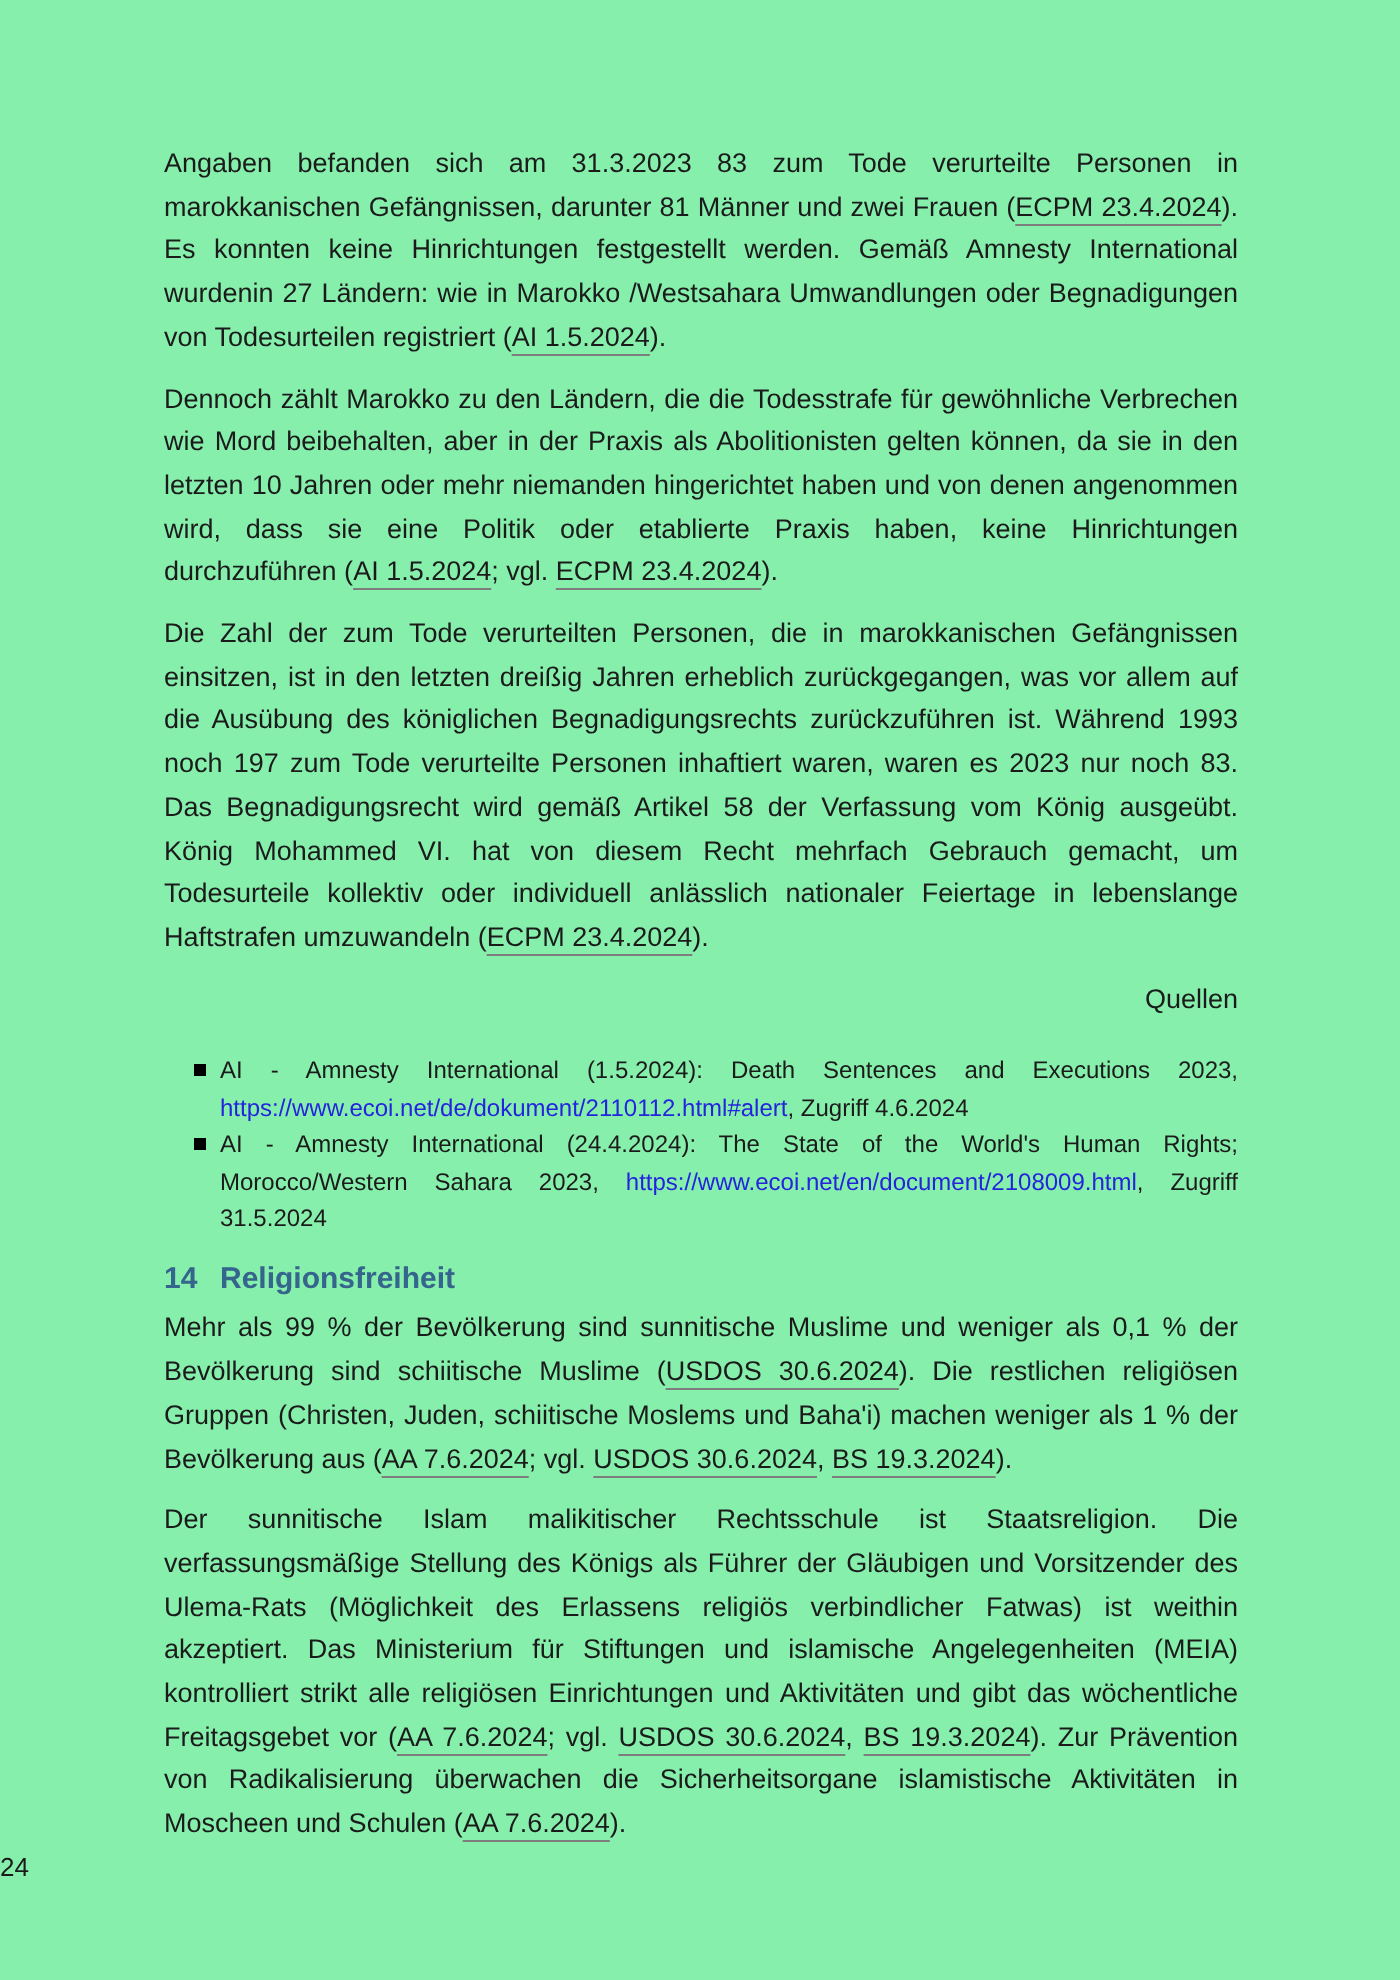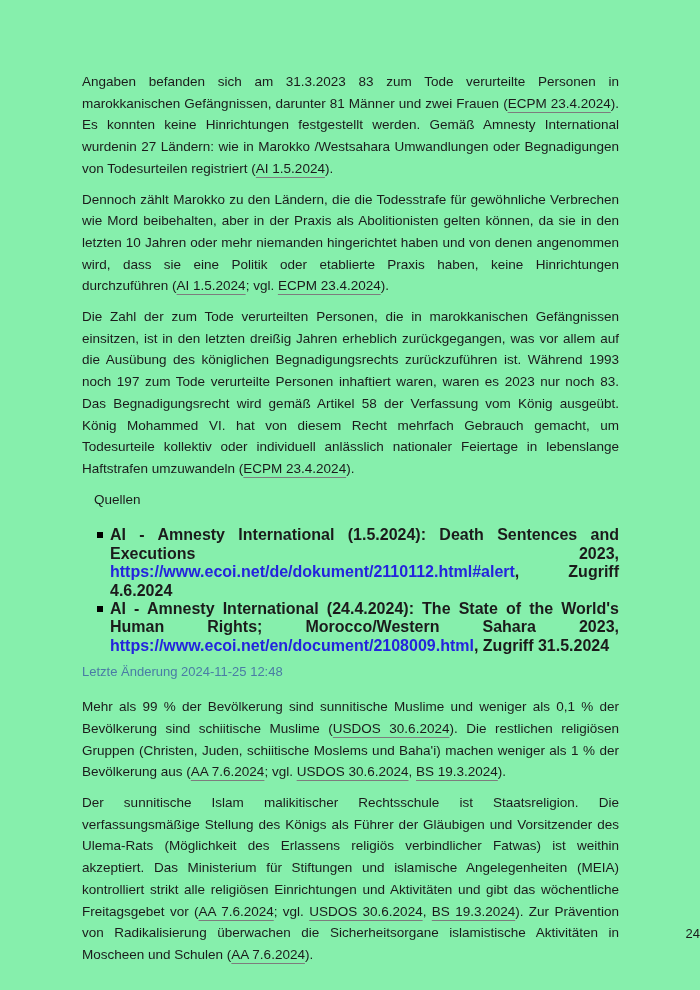--- a/index.html
+++ b/index.html
@@ -38,27 +38,27 @@
     cursor:pointer;
   }
   .link{
     color:var(--link-blue);
     text-decoration:none;
     overflow-wrap:anywhere;
     cursor:pointer;
   }
   .quellen{
     font-size:13.5px;line-height:21.7px;
-    margin:2px 0 16px 12px;
-    text-align:left;
+    margin:2px 0 16px 0;
+    text-align:right;
   }
   ul.sources{
     list-style:none;
     margin:4px 0 8px 15px;
-    font-size:16px;line-height:18.4px;font-weight:bold;
+    font-size:12px;line-height:18.4px;
   }
   ul.sources li{
     position:relative;
     padding-left:13px;
     text-align:justify;
     overflow-wrap:anywhere;
   }
   ul.sources li::before{
     content:"";
     position:absolute;left:0;top:6px;
@@ -77,35 +77,35 @@
   }
   .meta{
     color:var(--meta-blue);
     font-size:13px;line-height:17px;
     margin:0 0 16px 0;
     text-align:left;
   }
   .page-number{
     position:absolute;
     top:926px;left:0;width:700px;
-    text-align:right;
+    text-align:left;
     font-size:13px;color:var(--text-color);
   }
 </style>
 </head>
 <body>
 
 <div class="page">
   <div class="content" id="document-content">
       <p class="para">Angaben befanden sich am 31.3.2023 83 zum Tode verurteilte Personen in marokkanischen Gefängnissen, darunter 81 Männer und zwei Frauen (<span class="cite">ECPM 23.4.2024</span>). Es konnten keine Hinrichtungen festgestellt werden. Gemäß Amnesty International wurdenin 27 Ländern: wie in Marokko /Westsahara Umwandlungen oder Begnadigungen von Todesurteilen registriert (<span class="cite">AI 1.5.2024</span>).</p>
       <p class="para">Dennoch zählt Marokko zu den Ländern, die die Todesstrafe für gewöhnliche Verbrechen wie Mord beibehalten, aber in der Praxis als Abolitionisten gelten können, da sie in den letzten 10 Jahren oder mehr niemanden hingerichtet haben und von denen angenommen wird, dass sie eine Politik oder etablierte Praxis haben, keine Hinrichtungen durchzuführen (<span class="cite">AI 1.5.2024</span>; vgl. <span class="cite">ECPM 23.4.2024</span>).</p>
       <p class="para">Die Zahl der zum Tode verurteilten Personen, die in marokkanischen Gefängnissen einsitzen, ist in den letzten dreißig Jahren erheblich zurückgegangen, was vor allem auf die Ausübung des königlichen Begnadigungsrechts zurückzuführen ist. Während 1993 noch 197 zum Tode verurteilte Personen inhaftiert waren, waren es 2023 nur noch 83. Das Begnadigungsrecht wird gemäß Artikel 58 der Verfassung vom König ausgeübt. König Mohammed VI. hat von diesem Recht mehrfach Gebrauch gemacht, um Todesurteile kollektiv oder individuell anlässlich nationaler Feiertage in lebenslange Haftstrafen umzuwandeln (<span class="cite">ECPM 23.4.2024</span>).</p>
       <p class="quellen">Quellen</p>
       <ul class="sources">
         <li>AI - Amnesty International (1.5.2024): Death Sentences and Executions 2023, <a class="link">https://www.ecoi.net/de/dokument/2110112.html#alert</a>, Zugriff 4.6.2024</li>
         <li>AI - Amnesty International (24.4.2024): The State of the World's Human Rights; Morocco/Western Sahara 2023, <a class="link">https://www.ecoi.net/en/document/2108009.html</a>, Zugriff 31.5.2024</li>
       </ul>
-      <div class="meta">Letzte Änderung 2024-11-25 12:48</div>
+      <h2 class="section-heading"><span class="num">14</span><span>Religionsfreiheit</span></h2>
       <p class="para">Mehr als 99 % der Bevölkerung sind sunnitische Muslime und weniger als 0,1 % der Bevölkerung sind schiitische Muslime (<span class="cite">USDOS 30.6.2024</span>). Die restlichen religiösen Gruppen (Christen, Juden, schiitische Moslems und Baha'i) machen weniger als 1 % der Bevölkerung aus (<span class="cite">AA 7.6.2024</span>; vgl. <span class="cite">USDOS 30.6.2024</span>, <span class="cite">BS 19.3.2024</span>).</p>
       <p class="para">Der sunnitische Islam malikitischer Rechtsschule ist Staatsreligion. Die verfassungsmäßige Stellung des Königs als Führer der Gläubigen und Vorsitzender des Ulema-Rats (Möglichkeit des Erlassens religiös verbindlicher Fatwas) ist weithin akzeptiert. Das Ministerium für Stiftungen und islamische Angelegenheiten (MEIA) kontrolliert strikt alle religiösen Einrichtungen und Aktivitäten und gibt das wöchentliche Freitagsgebet vor (<span class="cite">AA 7.6.2024</span>; vgl. <span class="cite">USDOS 30.6.2024</span>, <span class="cite">BS 19.3.2024</span>). Zur Prävention von Radikalisierung überwachen die Sicherheitsorgane islamistische Aktivitäten in Moscheen und Schulen (<span class="cite">AA 7.6.2024</span>).</p>
     </div>
   <div class="page-number">24</div>
 </div>
 
 </body></html>

